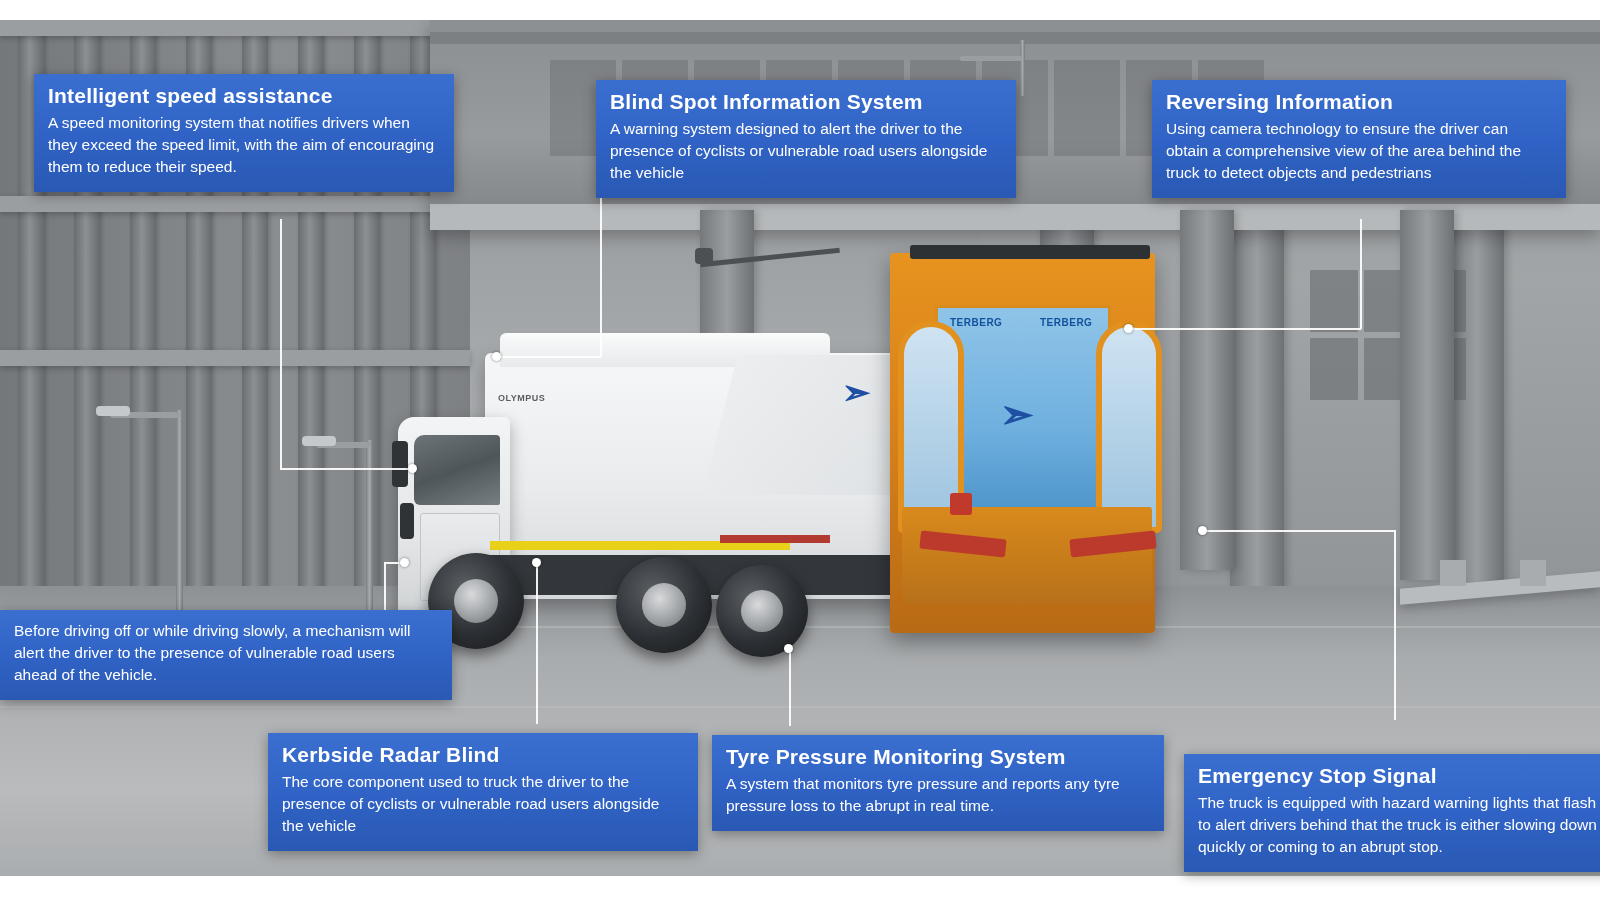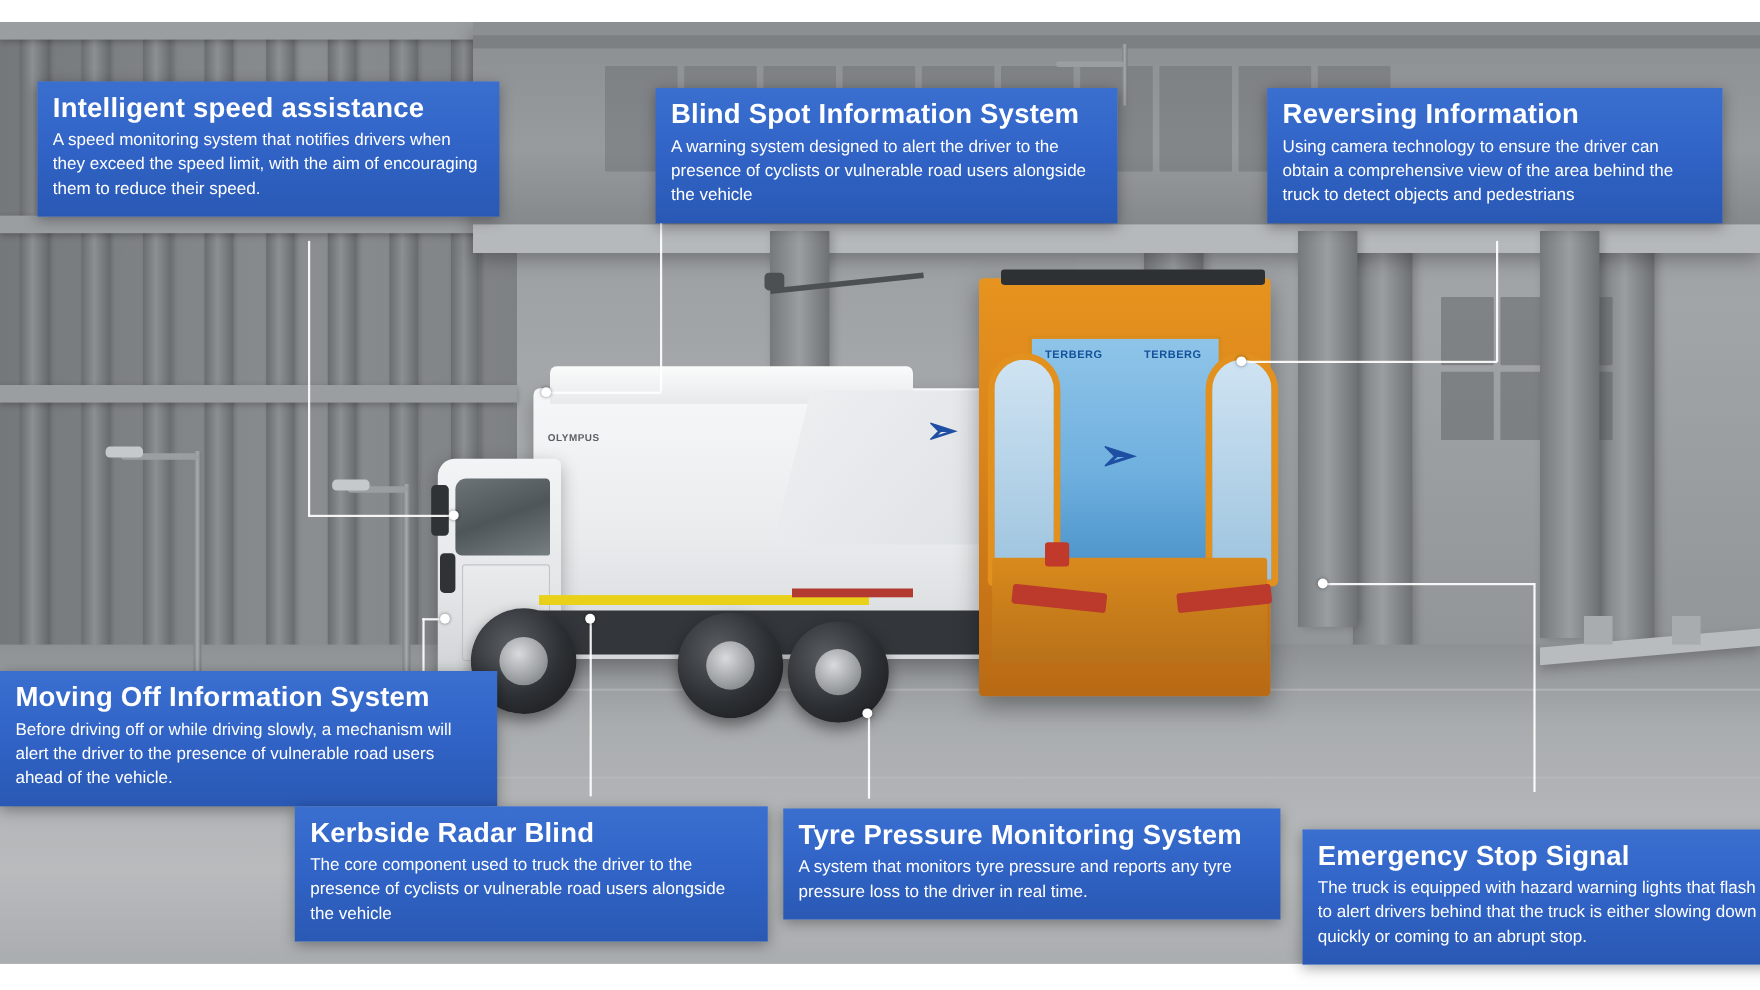--- a/index.html
+++ b/index.html
@@ -275,21 +275,21 @@
   .callout {
     position: absolute;
     background: linear-gradient(180deg, #3a6fd0 0%, #2f62c4 55%, #2a59b4 100%);
     color: #ffffff;
     padding: 10px 14px 14px 14px;
     box-shadow: 0 3px 12px rgba(0,0,0,.35);
     box-sizing: border-box;
   }
   .callout h3 {
     margin: 0 0 4px 0;
-    font-size: 25px;
+    font-size: 21px;
     font-weight: 700;
     letter-spacing: .2px;
     line-height: 1.15;
     white-space: nowrap;
   }
   .callout p {
     margin: 0;
     font-size: 15.5px;
     line-height: 1.42;
     font-weight: 400;
@@ -477,32 +477,31 @@
     <h3>Reversing Information</h3>
     <p>Using camera technology to ensure the driver can obtain a comprehensive view of the area behind the truck to detect objects and pedestrians</p>
   </div>
 
   <div class="callout" style="left:596px; top:80px; width:420px;">
     <h3>Blind Spot Information System</h3>
     <p>A warning system designed to alert the driver to the presence of cyclists or vulnerable road users alongside the vehicle</p>
   </div>
 
   <div class="callout" style="left:0px; top:610px; width:452px;">
-    <h3>Moving Off Information System</h3>
     <p>Before driving off or while driving slowly, a mechanism will alert the driver to the presence of vulnerable road users ahead of the vehicle.</p>
   </div>
 
   <div class="callout" style="left:268px; top:733px; width:430px;">
     <h3>Kerbside Radar Blind</h3>
     <p>The core component used to truck the driver to the presence of cyclists or vulnerable road users alongside the vehicle</p>
   </div>
 
   <div class="callout" style="left:712px; top:735px; width:452px;">
     <h3>Tyre Pressure Monitoring System</h3>
-    <p>A system that monitors tyre pressure and reports any tyre pressure loss to the driver in real time.</p>
+    <p>A system that monitors tyre pressure and reports any tyre pressure loss to the abrupt in real time.</p>
   </div>
 
   <div class="callout" style="left:1184px; top:710px; width:436px;margin-top:44px;">
     <h3>Emergency Stop Signal</h3>
     <p>The truck is equipped with hazard warning lights that flash to alert drivers behind that the truck is either slowing down quickly or coming to an abrupt stop.</p>
   </div>
 
 </div>
 
 </body></html>

